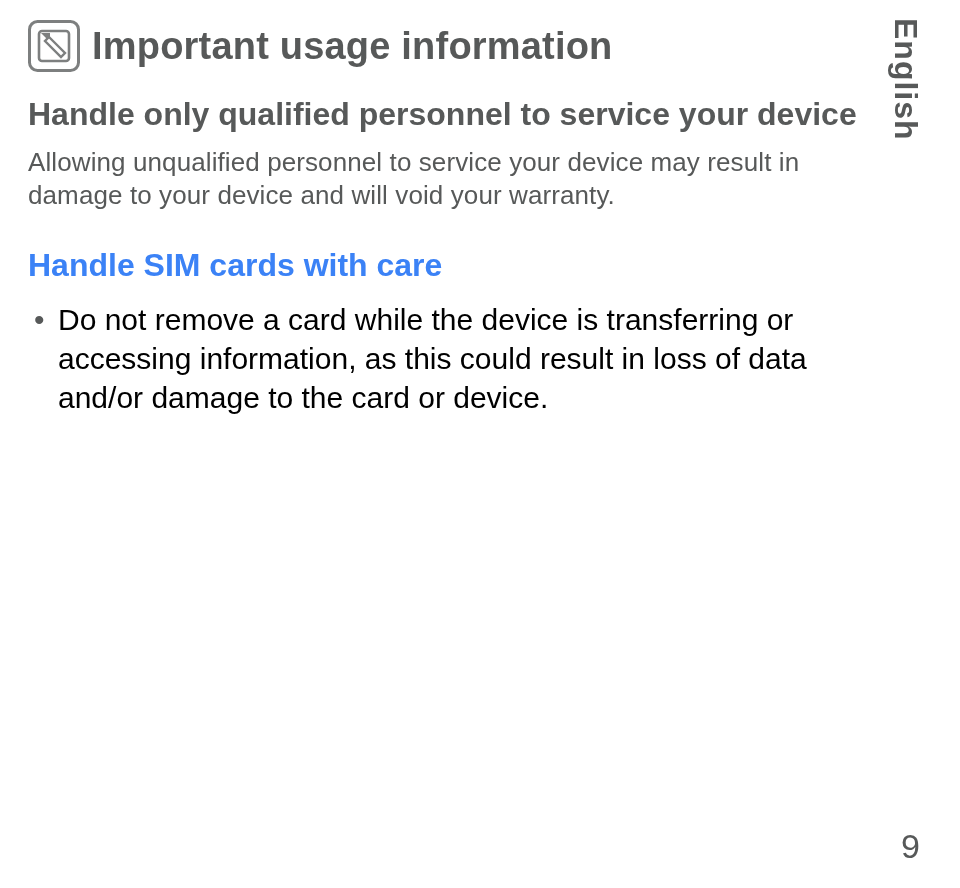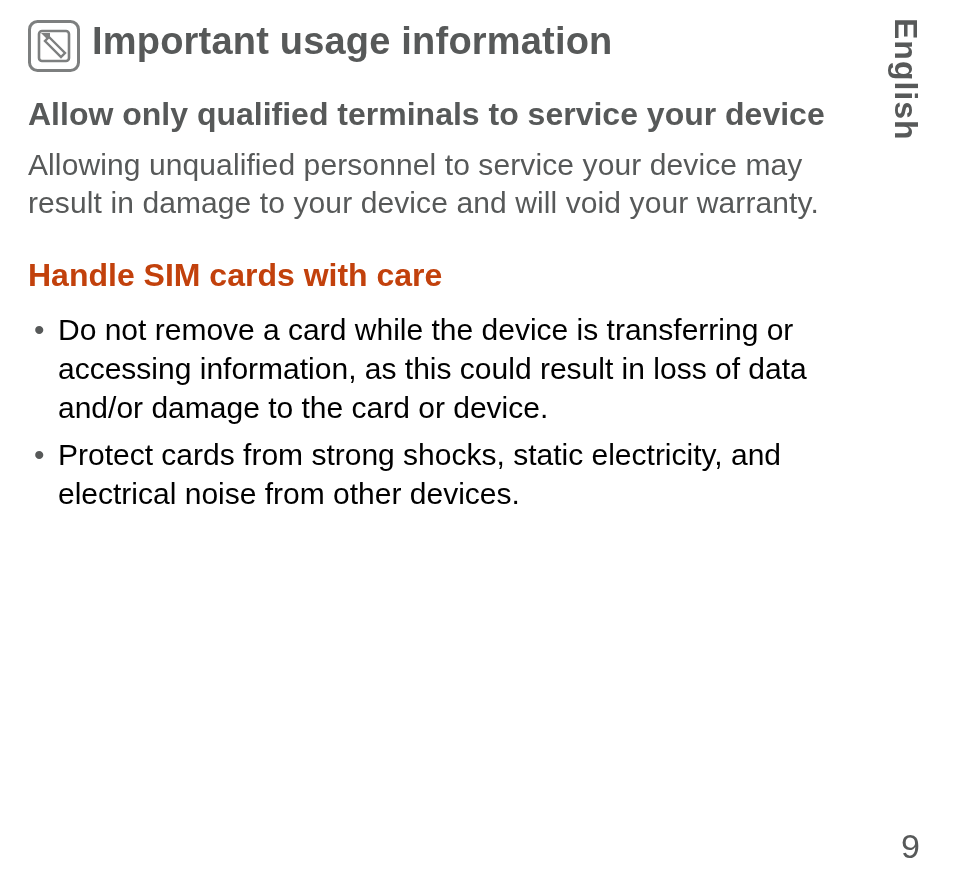--- a/index.html
+++ b/index.html
@@ -1,23 +1,23 @@
 <!DOCTYPE html>
 <html><head>
 <meta charset="utf-8">
 <style>
   * { margin: 0; padding: 0; box-sizing: border-box; }
   html, body { width: 960px; height: 888px; background: #fff; font-family: Arial, Helvetica, sans-serif; color: #575959; }
   .page { position: relative; width: 960px; height: 888px; padding: 20px 100px 20px 28px; }
-  .header-row { display: flex; gap: 12px; margin-bottom: 22px; }
+  .header-row { display: flex; align-items: center; gap: 12px; margin-bottom: 22px; }
   .note-icon { width: 52px; height: 52px; flex: 0 0 52px; }
   .title { font-size: 38px; font-weight: bold; color: #575959; letter-spacing: 0.2px; }
   .subtitle { font-size: 32px; font-weight: bold; color: #575959; margin-bottom: 12px; line-height: 1.25; }
-  .para { font-size: 30px; color: #575959; line-height: 1.28; margin-bottom: 34px; letter-spacing: 0.1px; }
-  .section-title { font-size: 32px; font-weight: bold; color: #c2410c; margin-bottom: 16px; }
+  .para { font-size: 26px; color: #575959; line-height: 1.28; margin-bottom: 34px; letter-spacing: 0.1px; }
+  .section-title { font-size: 32px; font-weight: bold; color: #3b82f6; margin-bottom: 16px; }
   ul.bullets { list-style: none; padding-left: 0; }
   ul.bullets li { font-size: 30px; color: #000000; line-height: 1.3; padding-left: 30px; position: relative; margin-bottom: 8px; }
   ul.bullets li::before { content: "•"; position: absolute; left: 6px; top: 0; font-size: 30px; color: #575959; }
   .side-lang { position: absolute; top: 18px; right: 36px; font-size: 32px; font-weight: bold; color: #575959; writing-mode: vertical-rl; text-orientation: mixed; letter-spacing: 1px; }
   .page-num { position: absolute; right: 40px; bottom: 22px; font-size: 34px; color: #575959; }
 </style>
 </head>
 <body>
 
 <div class="page">
@@ -28,23 +28,22 @@
     <svg class="note-icon" viewBox="0 0 52 52">
       <rect x="1.5" y="1.5" width="49" height="49" rx="8" ry="8" fill="#ffffff" stroke="#7d7f7f" stroke-width="3"></rect>
       <rect x="11" y="11" width="30" height="30" rx="3" ry="3" fill="#ffffff" stroke="#7d7f7f" stroke-width="2.6"></rect>
       <path d="M 16 15 L 33 32 M 17 32 L 33 32 M 33 16 L 33 32" stroke="#7d7f7f" stroke-width="0" fill="none"></path>
       <path d="M 13 13 L 22 13 L 22 22 Z" fill="#7d7f7f"></path>
       <path d="M 21 17 L 37 33 L 33 37 L 17 21 Z" fill="#ffffff" stroke="#7d7f7f" stroke-width="2.4"></path>
     </svg>
     <h1 class="title">Important usage information</h1>
   </div>
 
-  <h2 class="subtitle">Allow only qualified terminals to service your device</h2>
+  <h2 class="subtitle">Handle only qualified personnel to service your device</h2>
   <p class="para">Allowing unqualified personnel to service your device may result in damage to your device and will void your warranty.</p>
 
   <h2 class="section-title">Handle SIM cards with care</h2>
   <ul class="bullets">
     <li>Do not remove a card while the device is transferring or accessing information, as this could result in loss of data and/or damage to the card or device.</li>
-    <li>Protect cards from strong shocks, static electricity, and electrical noise from other devices.</li>
   </ul>
 
   <div class="page-num">9</div>
 </div>
 
 </body></html>

